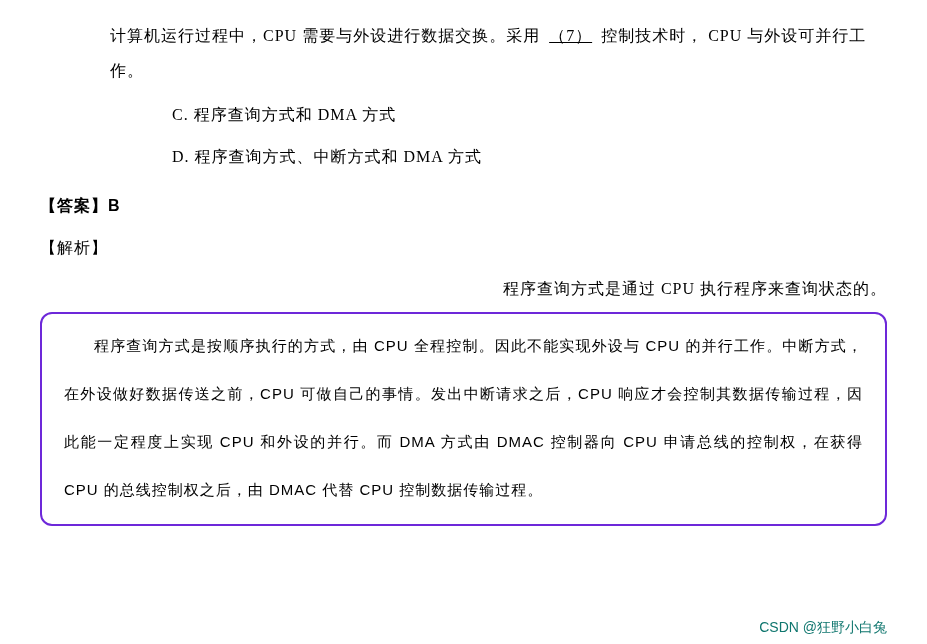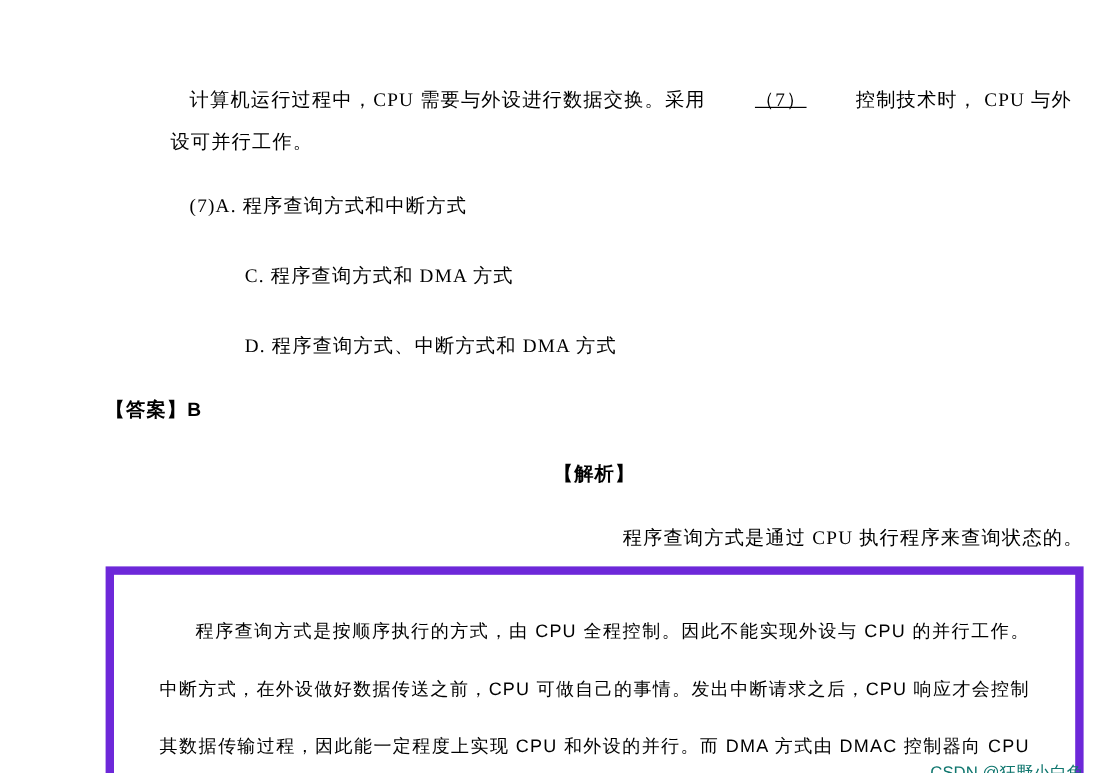--- a/index.html
+++ b/index.html
@@ -1,15 +1,15 @@
 <!DOCTYPE html>
 <html><head>
   <meta charset="utf-8">
   <style>
-    * { margin: 16px; padding: 0; box-sizing: border-box; }
+    * { margin: 0; padding: 0; box-sizing: border-box; }
     body {
       width: 927px;
       height: 644px;
       background: #ffffff;
       font-family: "SimSun", "宋体", serif;
       font-size: 16px;
       color: #000000;
       line-height: 1.6;
       padding: 18px 40px 6px 40px;
       position: relative;
@@ -38,37 +38,36 @@
       line-height: 2.6;
     }
     .answer-row {
       font-weight: bold;
       margin-bottom: 6px;
       letter-spacing: 1px;
       line-height: 2.3;
       font-family: "SimSun","宋体","Microsoft YaHei",sans-serif;
     }
     .explain-row {
-      font-weight: bold;
+      font-weight: normal;
       margin-bottom: 4px;
       letter-spacing: 1px;
       line-height: 2.3;
       font-family: "SimSun","宋体","Microsoft YaHei",sans-serif;
-      text-align: center;
     }
     .explain-text {
       margin-left: 70px;
       letter-spacing: 1px;
       line-height: 2.3;
       margin-bottom: 4px;
       text-align: right;
     }
     .highlight-box {
-      border: 7px solid #6d28d9;
-      border-radius: 0;
+      border: 2px solid #6d28d9;
+      border-radius: 12px;
       padding: 8px 22px 10px 22px;
       margin-top: 2px;
       font-family: "Microsoft YaHei","微软雅黑",sans-serif;
       font-size: 15px;
       letter-spacing: 1px;
       line-height: 3.2;
     }
     .highlight-box .inner {
       text-indent: 2em;
       text-align: justify;
@@ -86,21 +85,20 @@
 </head>
 <body>
 
 <div class="question-intro">
   <span>计算机运行过程中，CPU 需要与外设进行数据交换。采用</span>
   <span class="blank">（7）</span>
   <span>控制技术时， CPU 与外设可并行工作。</span>
 </div>
 
 <div class="options">
-  <div class="option-first">(7)A. 程序查询方式和中断方式</div>
   <div class="option-item">C. 程序查询方式和 DMA 方式</div>
   <div class="option-item">D. 程序查询方式、中断方式和 DMA 方式</div>
 </div>
 
 <div class="answer-row">【答案】B</div>
 
 <div class="explain-row">【解析】</div>
 
 <div class="explain-text">程序查询方式是通过 CPU 执行程序来查询状态的。</div>
 

